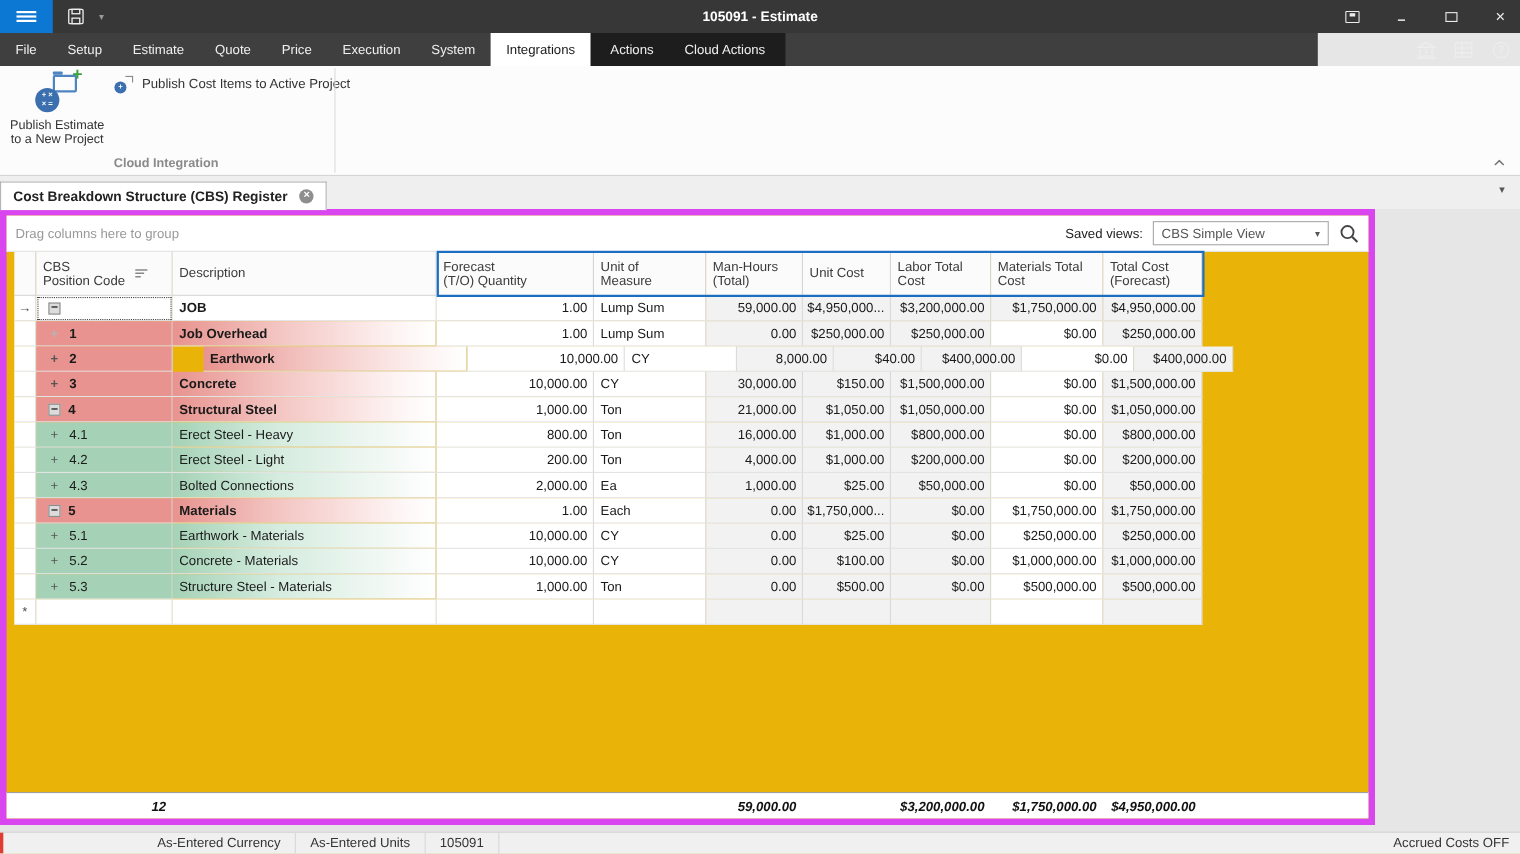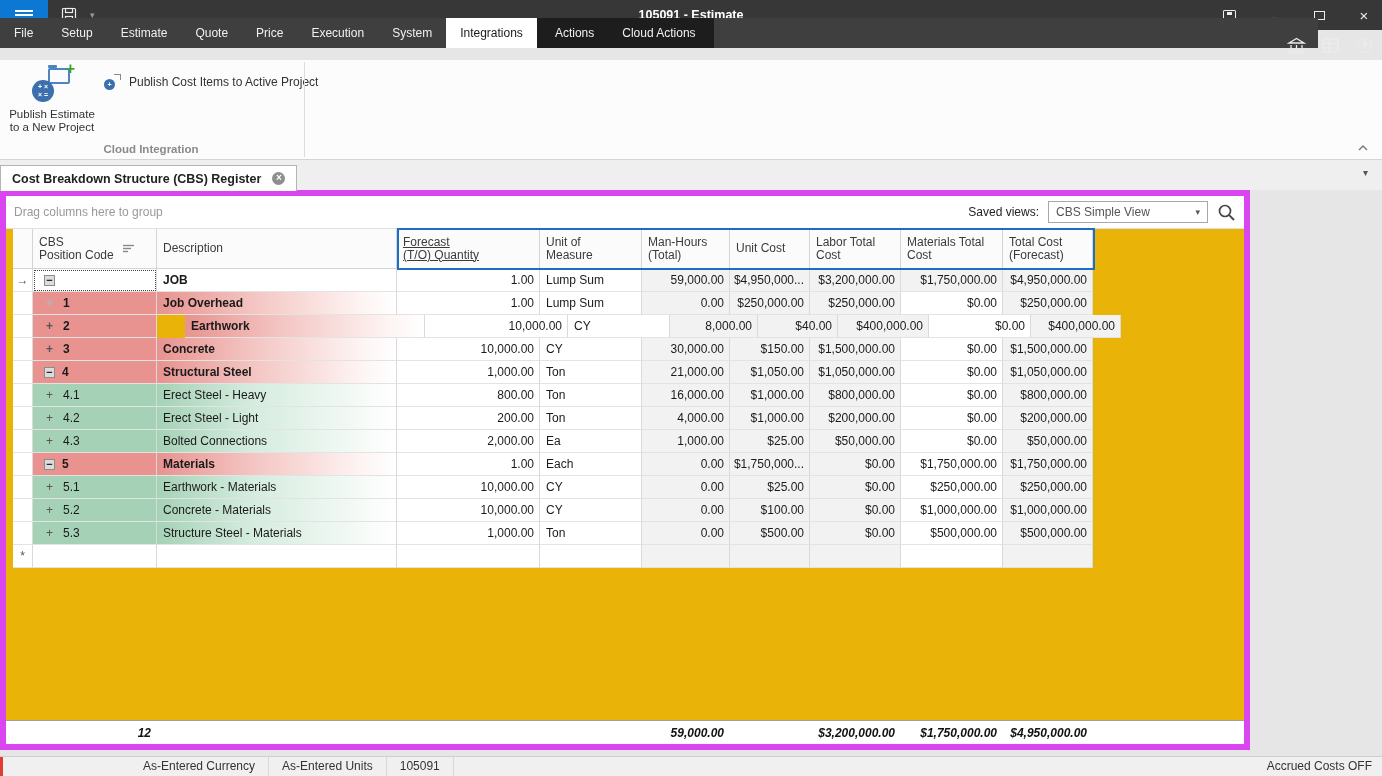--- a/index.html
+++ b/index.html
@@ -16,21 +16,21 @@
   .wtitle { position:absolute; left:0; right:0; top:0; line-height:30px; text-align:center;
     color:#fff; font-size:12.5px; font-weight:bold; }
   .win-controls { position:absolute; right:10px; top:0; height:30px; display:flex; align-items:center; gap:29px; }
   .wc { width:16px; height:16px; display:flex; align-items:center; justify-content:center; color:#ededed; font-size:13px; }
   .wc-popout { width:13px; height:11px; border:1px solid #ededed; border-radius:1px; position:relative; }
   .wc-popout::after { content:""; position:absolute; left:3px; top:1px; width:5px; height:3px; background:#ededed; }
   .wc-max { width:11px; height:9px; border:1px solid #ededed; }
   .wc-min  { font-weight:bold; padding-top:5px; }
 
   
-  .tabrow { position:absolute; left:0; top:18px; width:1318px; height:30px; background:#3f3f3f; display:flex; }
+  .tabrow { position:absolute; left:0; top:30px; width:1198px; height:30px; background:#3f3f3f; display:flex; }
   .rtab { line-height:30px; padding:0 14px; color:#f0f0f0; font-size:12px; white-space:nowrap; cursor:pointer; }
   .rtab.active { background:#fff; color:#1a1a1a; }
   #tabs-dark { display:flex; background:#1d1d1d; padding:0 4px; }
   .tabrow-icons { position:absolute; right:8px; top:30px; height:30px; display:flex; align-items:center; gap:15px; }
   .tabrow-icons .ric { width:19px; height:19px; display:flex; align-items:center; justify-content:center; }
   .help-circ { width:15px; height:15px; border:1.4px solid #ededed; border-radius:50%; color:#ededed;
     font-size:10px; font-weight:bold; display:flex; align-items:center; justify-content:center; }
 
   
   .ribbon { position:absolute; left:0; top:60px; width:1382px; height:100px; background:#fcfcfc;
@@ -38,21 +38,21 @@
   .bigbtn { position:absolute; left:6px; top:6px; width:92px; text-align:center; cursor:pointer; }
   .bigicon { position:relative; width:40px; height:36px; margin:0 auto; }
   .bigicon .folder { position:absolute; right:2px; top:2px; width:22px; height:16px; border:2px solid #4d84c1; border-radius:2px; }
   .bigicon .folder::before { content:""; position:absolute; left:-2px; top:-5px; width:9px; height:3px; background:#4d84c1; border-radius:1px; }
   .bigicon .gplus { position:absolute; right:-3px; top:-5px; color:#3aa13a; font-size:16px; font-weight:bold; line-height:16px; }
   .bigicon .calc { position:absolute; left:0; bottom:0; width:22px; height:22px; background:#3b6fae; border-radius:50%;
     color:#fff; font-size:7px; font-weight:bold; line-height:8px; display:flex; flex-direction:column;
     align-items:center; justify-content:center; }
   .bigbtn .lbl { margin-top:6px; font-size:11.5px; color:#333; line-height:13px; }
   .smallbtns { position:absolute; left:104px; top:9px; }
-  .sbtn { display:flex; align-items:center; height:25px; cursor:pointer; }
+  .sbtn { display:flex; align-items:flex-start; height:25px; cursor:pointer; }
   .sbtn .lbl { margin-left:8px; font-size:12px; color:#333; white-space:nowrap; }
   .sicon1 { position:relative; width:17px; height:16px; }
   .sicon1 .ball { position:absolute; left:0; bottom:0; width:11px; height:11px; background:#3b6fae; border-radius:50%;
     color:#fff; font-size:7px; line-height:11px; text-align:center; font-weight:bold; }
   .sicon1 .brk { position:absolute; right:0; top:0; width:7px; height:6px; border-top:1.5px solid #8a8a8a; border-right:1.5px solid #8a8a8a; }
   .group-label { position:absolute; left:0; bottom:4px; width:302px; text-align:center;
     color:#8a8a8a; font-weight:bold; font-size:11.5px; }
   .ribbon-divider { position:absolute; left:304px; top:2px; bottom:2px; width:1px; background:#dcdcdc; }
   .ribbon-collapse { position:absolute; right:10px; bottom:4px; width:18px; height:14px;
     display:flex; align-items:center; justify-content:center; cursor:pointer; }
@@ -274,21 +274,21 @@
               <line x1="1" y1="1.5" x2="12" y2="1.5"></line>
               <line x1="1" y1="4.5" x2="9" y2="4.5"></line>
               <line x1="1" y1="7.5" x2="6" y2="7.5"></line>
             </g>
           </svg>
         </span>
       </div>
       <div class="hcell" style="width: 240px;">
         <span class="hlabel">Description</span>
       </div>
-      <div class="hcell" style="width: 143px; text-decoration: underline;">
+      <div class="hcell" style="width: 143px;">
         <span class="hlabel">Forecast
 (T/O) Quantity</span>
       </div>
       <div class="hcell" style="width: 102px;">
         <span class="hlabel">Unit of
 Measure</span>
       </div>
       <div class="hcell" style="width: 88px;">
         <span class="hlabel">Man-Hours
 (Total)</span>

